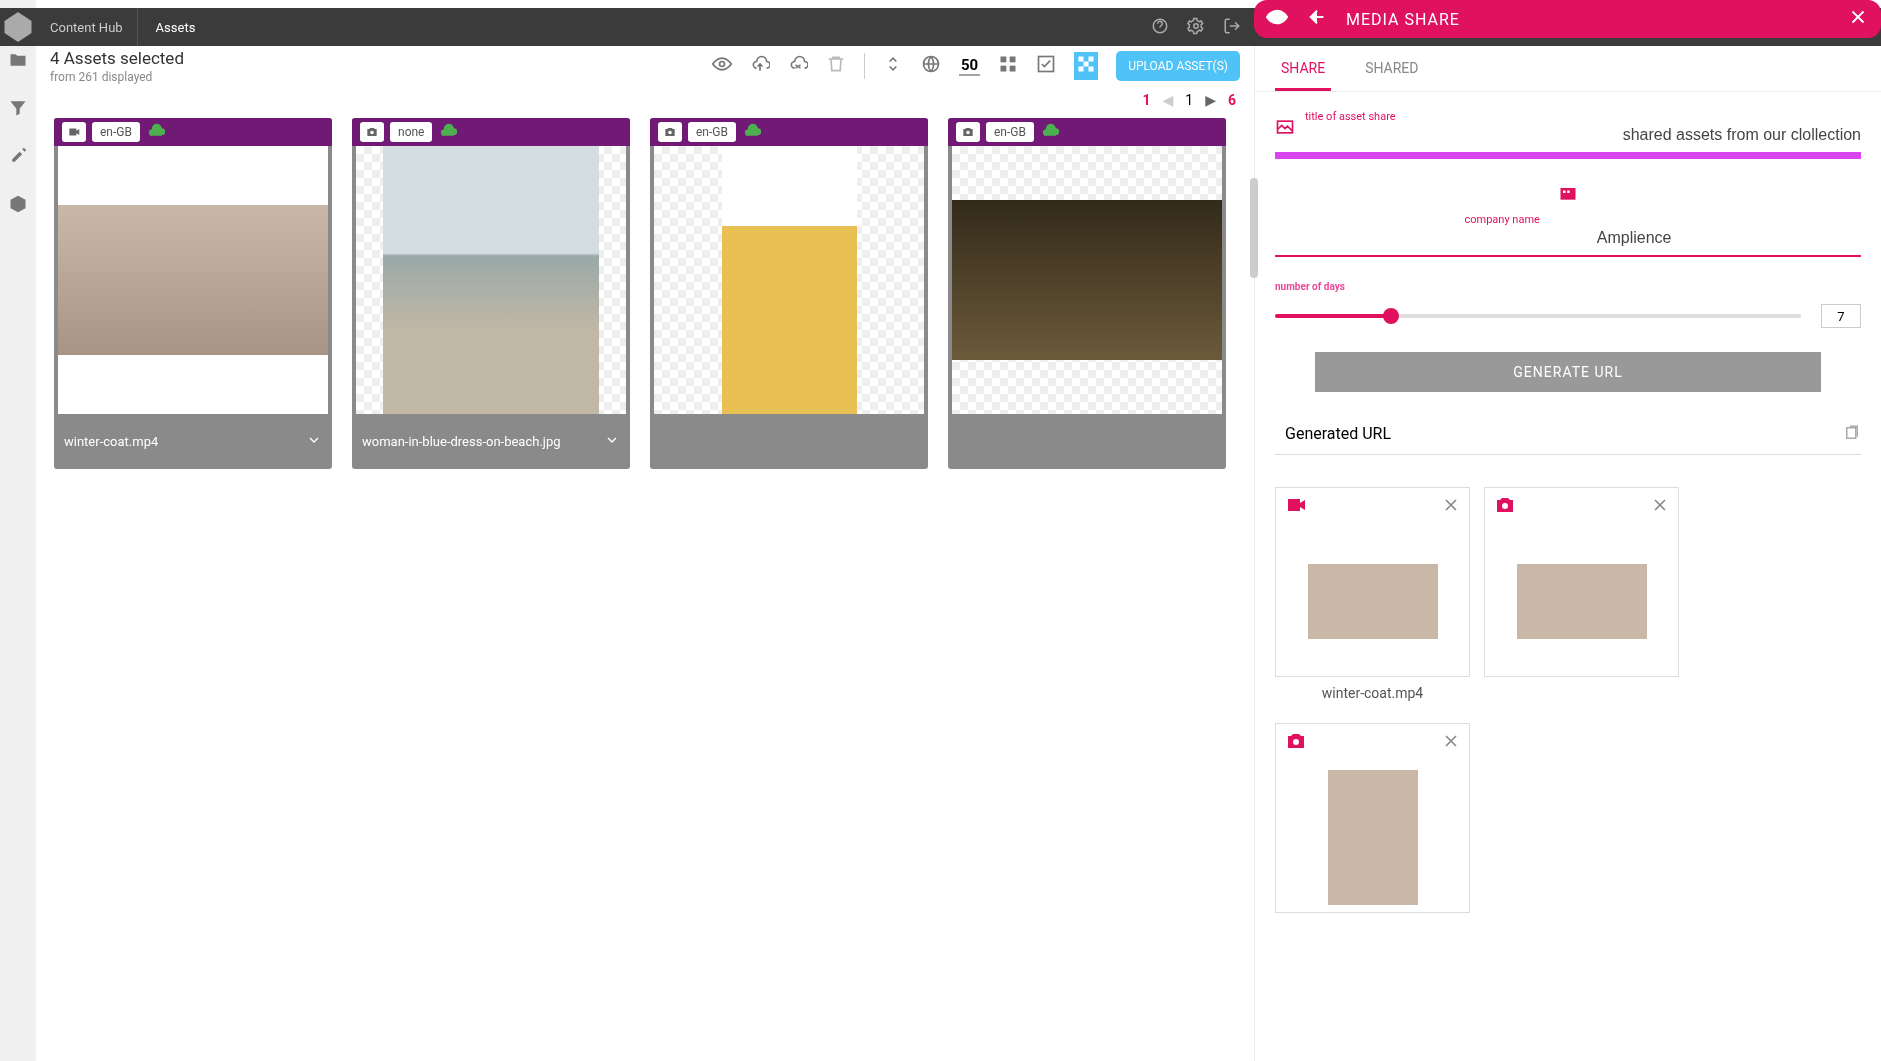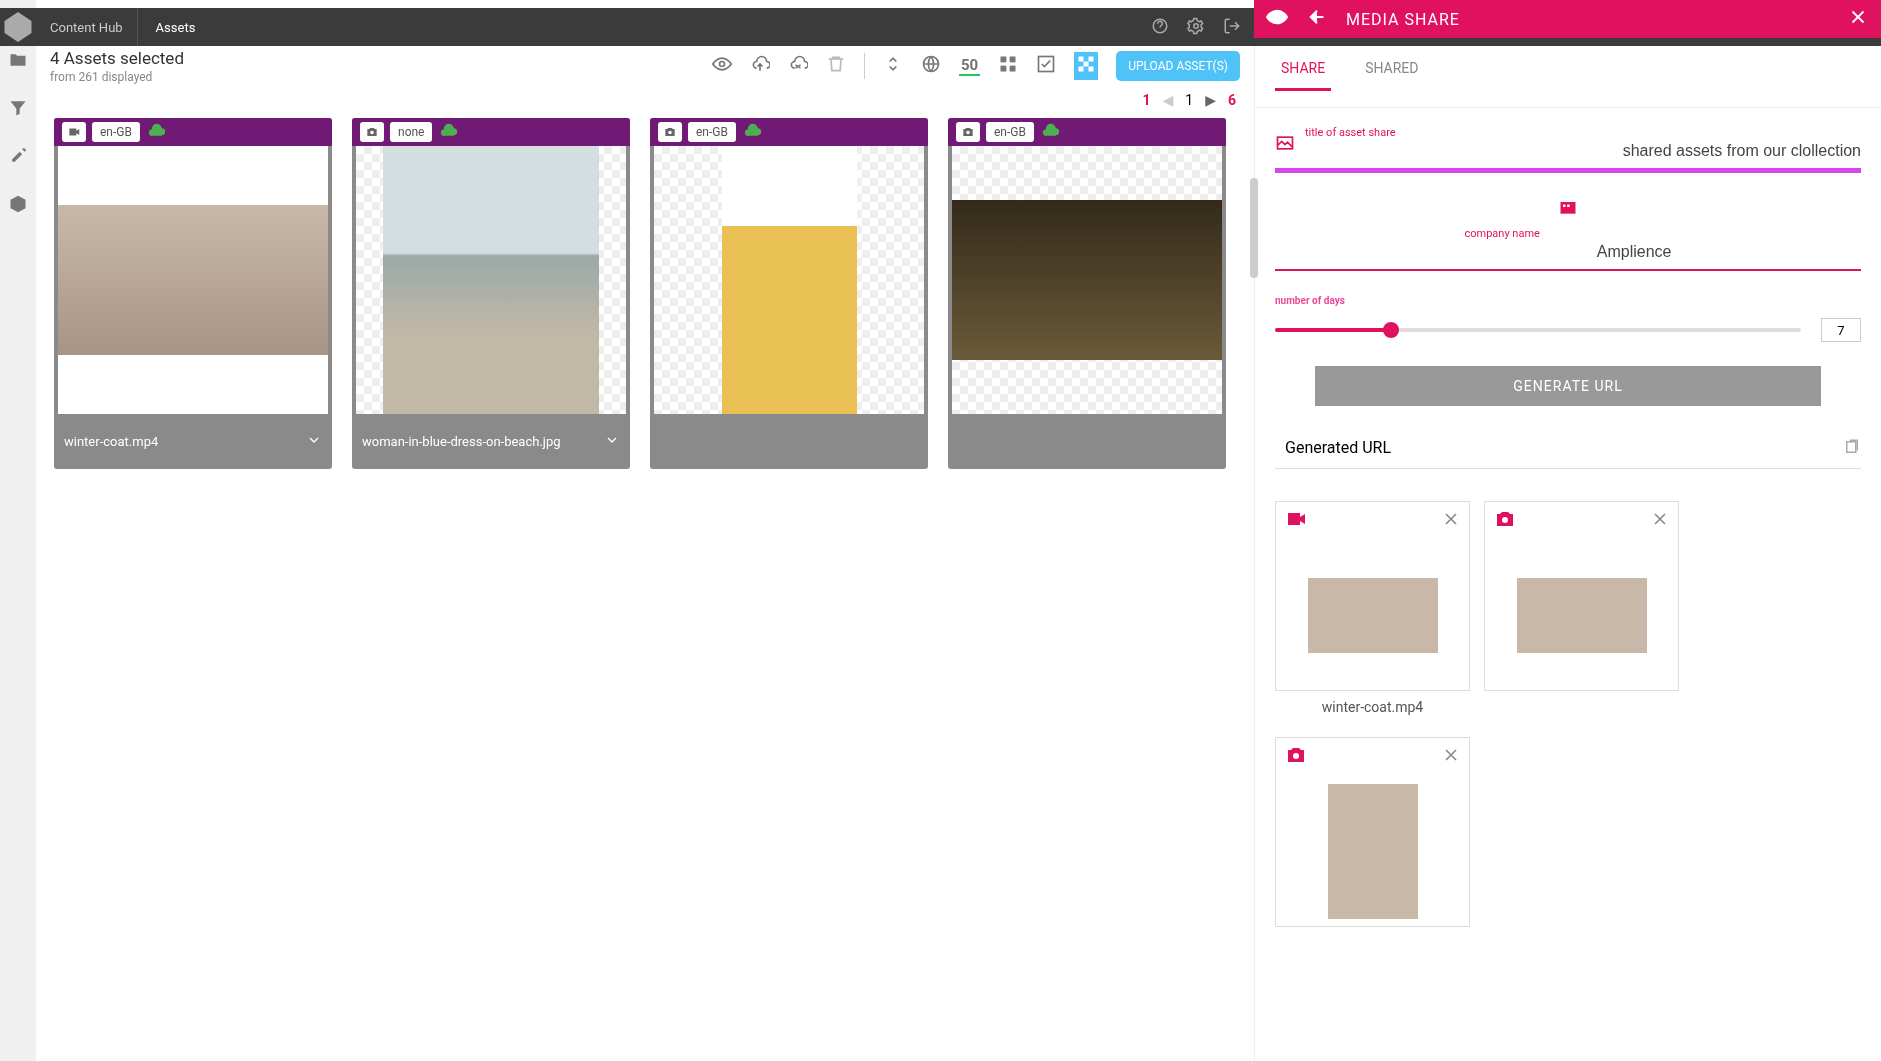--- a/index.html
+++ b/index.html
@@ -30,21 +30,21 @@
 .side-panel { background:#fff; display:flex; flex-direction:column; border-left:1px solid #eee;}
 
 
 .toolbar { display:flex; align-items:center; padding: 10px 14px 4px 14px; gap:2px;}
 .toolbar .title-block { flex:1;}
 .toolbar .title { font-size:17px; color:#333;}
 .toolbar .sub { font-size:12px; color:#888; margin-top:2px;}
 .toolbar .icons { display:flex; align-items:center; gap:18px; color:#777;}
 .toolbar .icons svg { width:20px; height:20px; cursor:pointer;}
 .toolbar .divider { width:1px; height:26px; background:#ccc;}
-.toolbar .num { font-size:15px; font-weight:bold; color:#737373; border-bottom:2px solid #22c55e; padding:0 2px;}
+.toolbar .num { font-size:15px; font-weight:bold; color:#000000; border-bottom:2px solid #a3a3a3; padding:0 2px;}
 .upload-btn { background:#4fc3f7; color:#fff; padding:8px 12px; border-radius:5px; font-size:12px; cursor:pointer;}
 .pager { display:flex; justify-content:flex-end; gap:12px; padding: 4px 18px 10px; font-size:14px;}
 .pager .pink { color:#e0115f; font-weight:bold;}
 .pager .gray { color:#ccc;}
 
 
 .grid { flex:1; overflow:auto; padding: 0 18px 18px;}
 .grid-inner { display:flex; flex-wrap:wrap; gap:20px;}
 .card { width:278px; background:#8a8a8a; border-radius:3px; overflow:hidden; position:relative;}
 .card-top { height:20px; background:#701a75; display:flex; align-items:center; gap:6px; padding:14px 8px;}
@@ -57,25 +57,25 @@
 .card-footer { padding:18px 10px; display:flex; align-items:center; color:#fff; font-size:13px;}
 .card-footer .chev { margin-left:auto;}
 
 
 .portrait { width:100%; height:150px; background:linear-gradient(180deg,#c9b8a8,#a89484);}
 .beach { width:80%; height:100%; background:linear-gradient(180deg,#d4dde0 40%,#9aa9a8 41%,#c2b8a6 70%);}
 .yellow-dress { width:50%; height:100%; background:linear-gradient(180deg,#fff 30%,#e8c054 30%);}
 .red-hat { width:100%; height:60%; background:linear-gradient(180deg,#332a1a,#6b5a3a);}
 
 
-.tabs { display:flex; border-bottom:1px solid #eee; padding: 14px 20px 16px;}
+.tabs { display:flex; border-bottom:1px solid #eee; padding: 14px 20px 0;}
 .tabs .tab-item { padding:8px 6px 12px; margin-right:28px; font-size:14px; color:#888; cursor:pointer;}
 .tabs .tab-item.active { color:#e0115f; border-bottom:3px solid #e0115f;}
 .form { padding: 12px 20px; display:flex; flex-direction:column; gap:18px;}
-.field { border-bottom:5px solid #d946ef; padding:6px 0 8px; display:flex; align-items:center; gap:10px;}
+.field { border-bottom:7px solid #d946ef; padding:6px 0 8px; display:flex; align-items:center; gap:10px;}
 .field.active { border-bottom:2px solid #e0115f;flex-direction:column;}
 .field .ficon { width:20px; height:20px; color:#e0115f;}
 .field label { display:block; font-size:11px; color:#e0115f; margin-bottom:2px;}
 .field .val { font-size:16px; color:#444; border:none; outline:none; width:100%;text-align:right;}
 .slider-row { display:flex; align-items:center; gap:20px;}
 .slider { flex:1; height:4px; background:#ddd; position:relative; border-radius:2px;}
 .slider .fill { position:absolute; left:0; height:100%; background:#e0115f; border-radius:2px;}
 .slider .knob { position:absolute; top:-6px; width:16px; height:16px; border-radius:50%; background:#e0115f;}
 .days-box { width:40px; height:24px; border:1px solid #ccc; display:flex; align-items:center; justify-content:center; font-size:13px;}
 .gen-btn { background:#999; color:#fff; padding:12px; text-align:center; font-size:14px; letter-spacing:1px; cursor:pointer; margin:6px 40px;}
@@ -115,21 +115,21 @@
       <span><svg viewBox="0 0 24 24" fill="none" stroke="currentColor" stroke-width="2">
             <circle cx="12" cy="12" r="3"></circle>
             <path d="M19 12a7 7 0 00-.2-1.6l2-1.6-2-3.4-2.4 1a7 7 0 00-2.8-1.6L13 2h-4l-.6 2.8A7 7 0 005.6 6.4l-2.4-1-2 3.4 2 1.6A7 7 0 003 12c0 .5 0 1 .2 1.6l-2 1.6 2 3.4 2.4-1a7 7 0 002.8 1.6L9 22h4l.6-2.8a7 7 0 002.8-1.6l2.4 1 2-3.4-2-1.6c.1-.5.2-1 .2-1.6z"></path>
           </svg></span>
       <span><svg viewBox="0 0 24 24" fill="none" stroke="currentColor" stroke-width="2">
             <path d="M9 21H5a2 2 0 01-2-2V5a2 2 0 012-2h4M16 17l5-5-5-5M21 12H9"></path>
           </svg></span>
     </div>
   </div>
 
-  <div class="share-header" style="width:627px;">
+  <div class="share-header" style="width:627px;border-radius:13px;">
     <span><svg viewBox="0 0 24 24" fill="none" stroke="#fff" stroke-width="2">
           <path d="M1 12s4-7 11-7 11 7 11 7-4 7-11 7S1 12 1 12z"></path>
           <circle cx="12" cy="12" r="3"></circle>
         </svg></span>
     <span><svg viewBox="0 0 24 24" fill="none" stroke="#fff" stroke-width="2">
           <path d="M19 12H5M12 19l-7-7 7-7"></path>
         </svg></span>
     <span>MEDIA SHARE</span>
     <span class="close"><svg viewBox="0 0 24 24" stroke="#fff" stroke-width="2">
           <path d="M18 6L6 18M6 6l12 12"></path>

